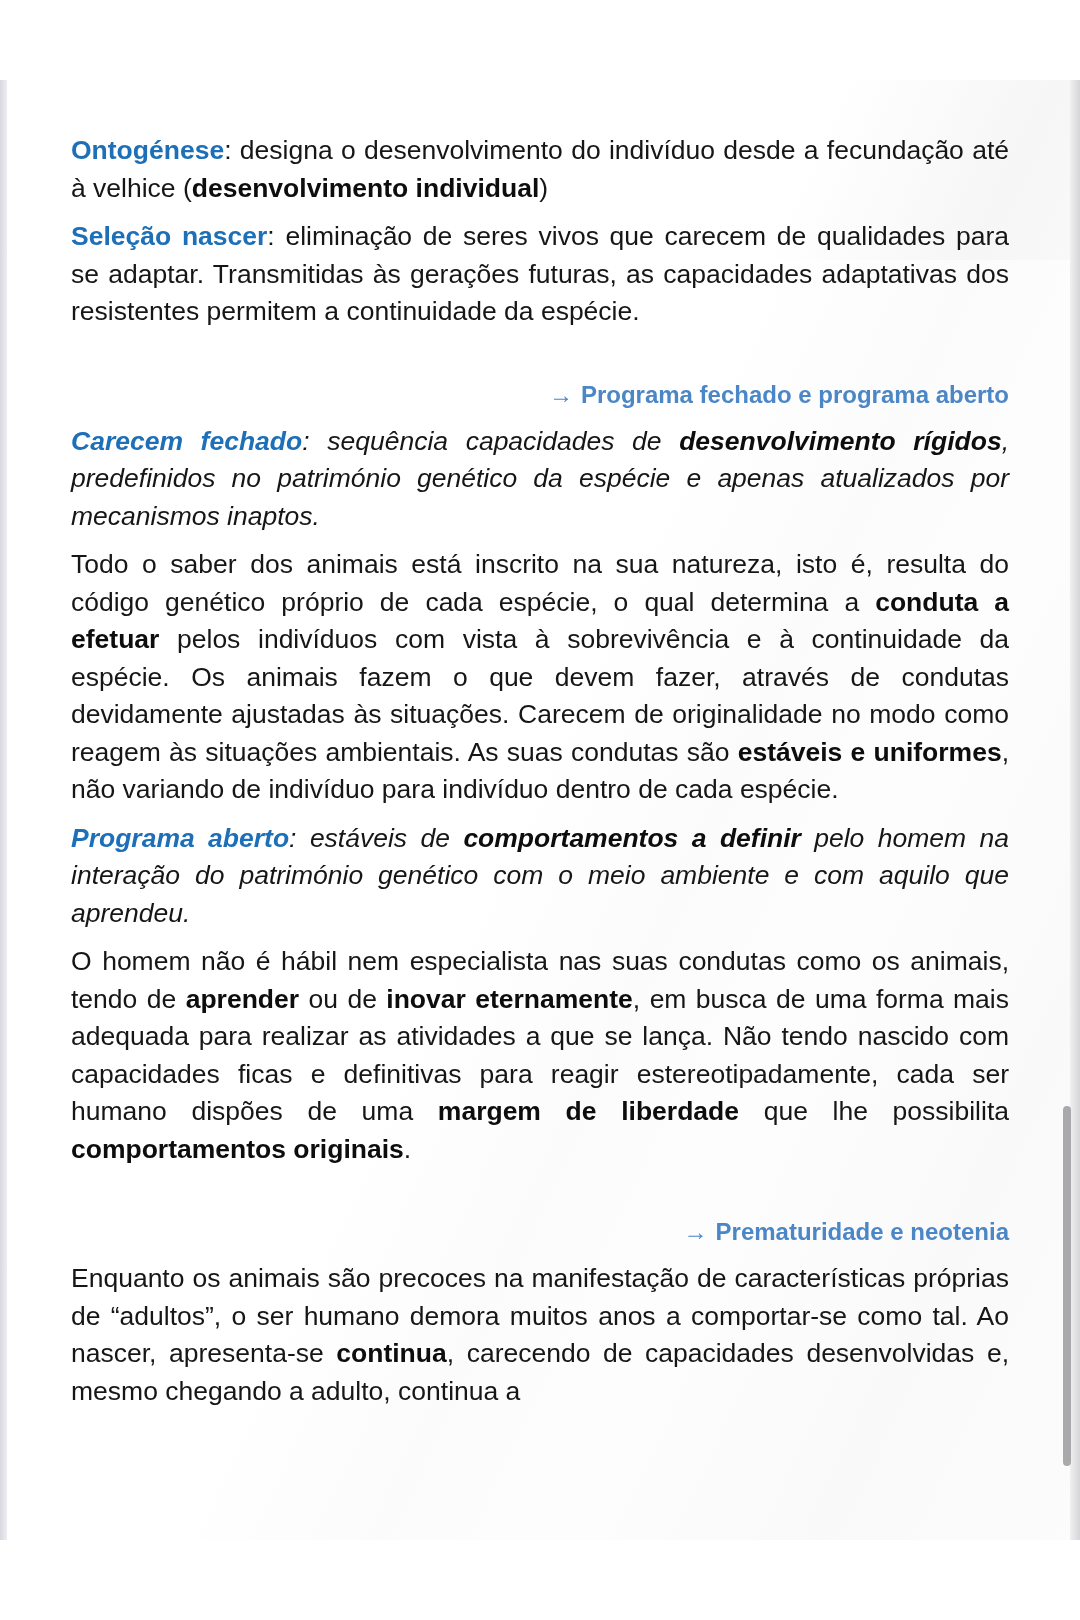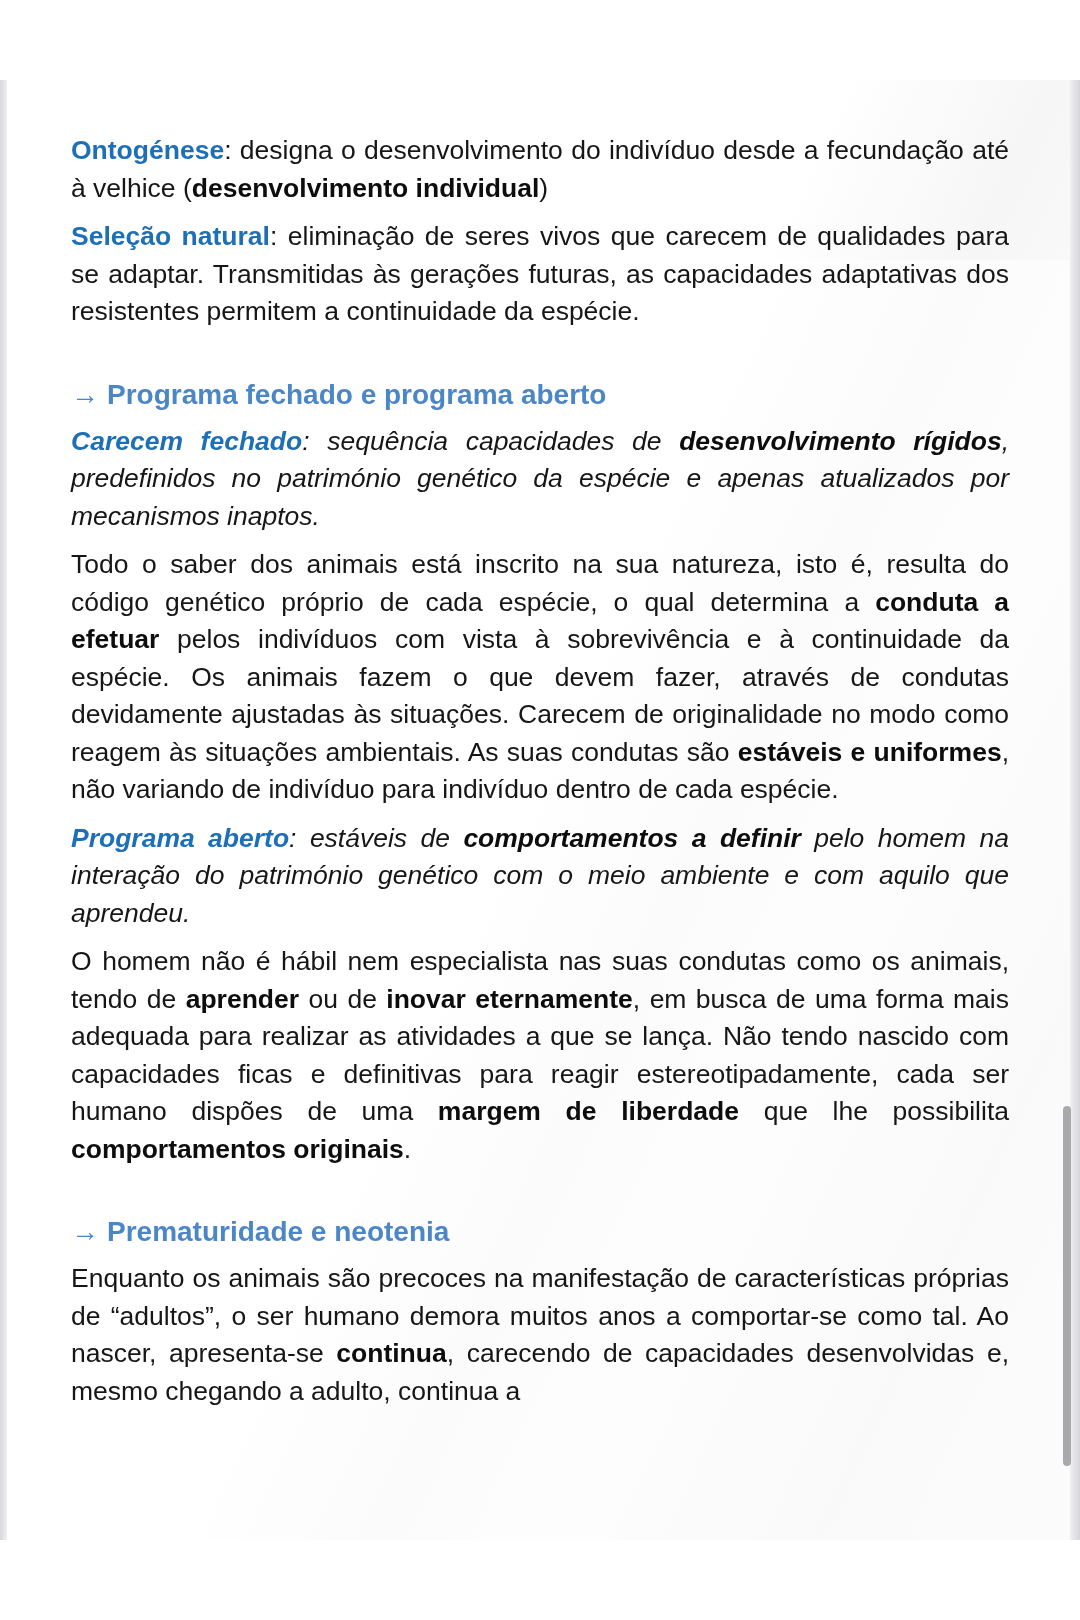--- a/index.html
+++ b/index.html
@@ -33,42 +33,43 @@
     }
     .content {
       position: absolute; left: 71px; top: 112px; width: 938px; z-index: 2;
       color: #161616; font-size: 26.5px; line-height: 37.5px; margin-top: 20px;
     }
     .p { margin: 0 0 11px 0; text-align: justify; }
     .term { color: #1d6fb7; font-weight: bold; }
     .b { font-weight: bold; color: #0d0d0d; }
     .i { font-style: italic; }
     .heading {
-      color: #4b86c6; font-weight: bold; font-size: 28px; line-height: 40px;
+      color: #4b86c6; font-weight: bold; font-size: 24px; line-height: 40px;
       margin: 44px 0 8px 0;
+      text-align: right;
     }
     .heading .arrow { margin-right: 8px; }
   </style>
 </head>
 <body>
 
 <div class="page"></div>
 <div class="edge-left"></div>
 <div class="edge-right"></div>
 <div class="scroll-track"></div>
 <div class="scroll-thumb"></div>
 
 <div class="content">
 
   <p class="p">
     <span class="term">Ontogénese</span><span>:</span><span> designa o desenvolvimento do indivíduo desde a fecundação até à velhice (</span><span class="b">desenvolvimento individual</span><span>)</span>
   </p>
 
   <p class="p">
-    <span class="term">Seleção natural</span><span>:</span><span> eliminação de seres vivos que carecem de qualidades para se adaptar. Transmitidas às gerações futuras, as capacidades adaptativas dos resistentes permitem a continuidade da espécie.</span>
+    <span class="term">Seleção nascer</span><span>:</span><span> eliminação de seres vivos que carecem de qualidades para se adaptar. Transmitidas às gerações futuras, as capacidades adaptativas dos resistentes permitem a continuidade da espécie.</span>
   </p>
 
   <div class="heading">
     <span class="arrow">→</span><span>Programa fechado e programa aberto</span>
   </div>
 
   <p class="p i">
     <span class="term">Carecem fechado</span><span>:</span><span> sequência capacidades de </span><span class="b">desenvolvimento rígidos</span><span>, predefinidos no património genético da espécie e apenas atualizados por mecanismos inaptos.</span>
   </p>
 

